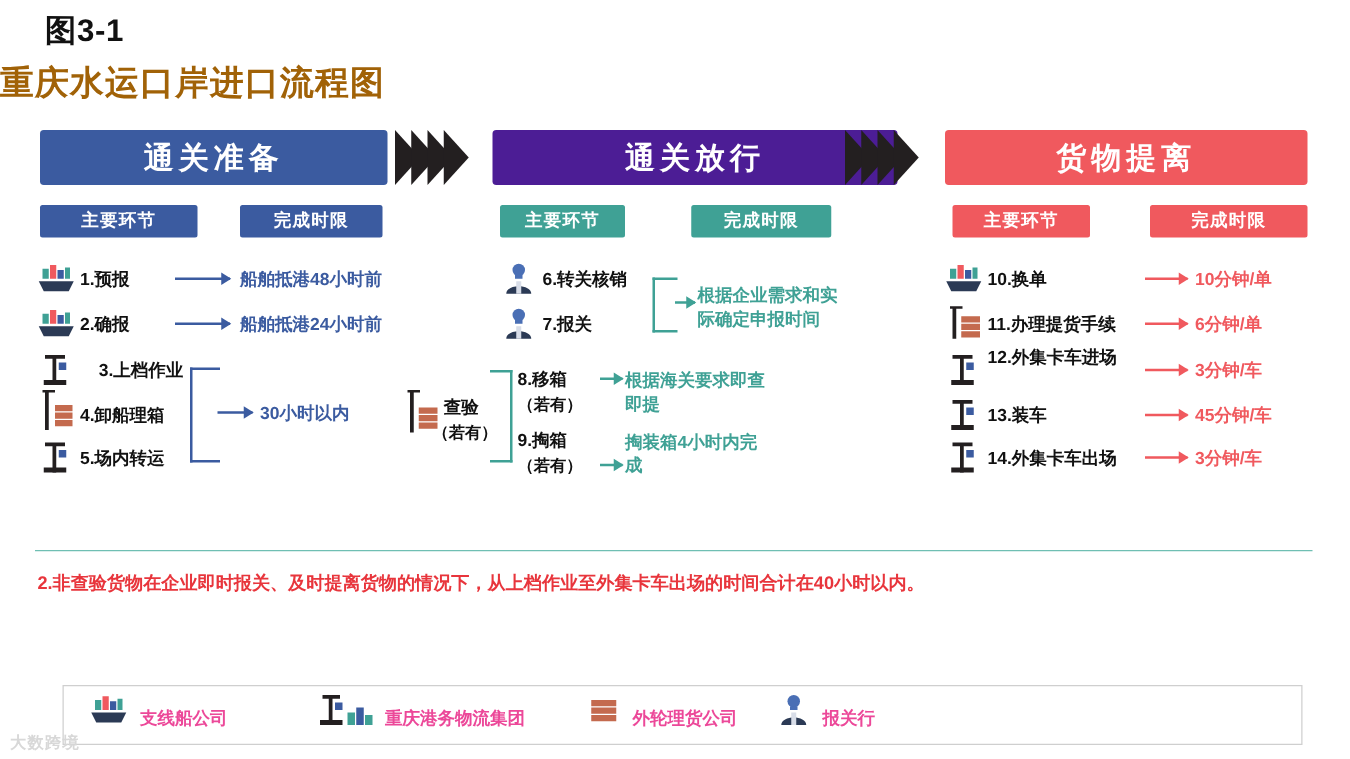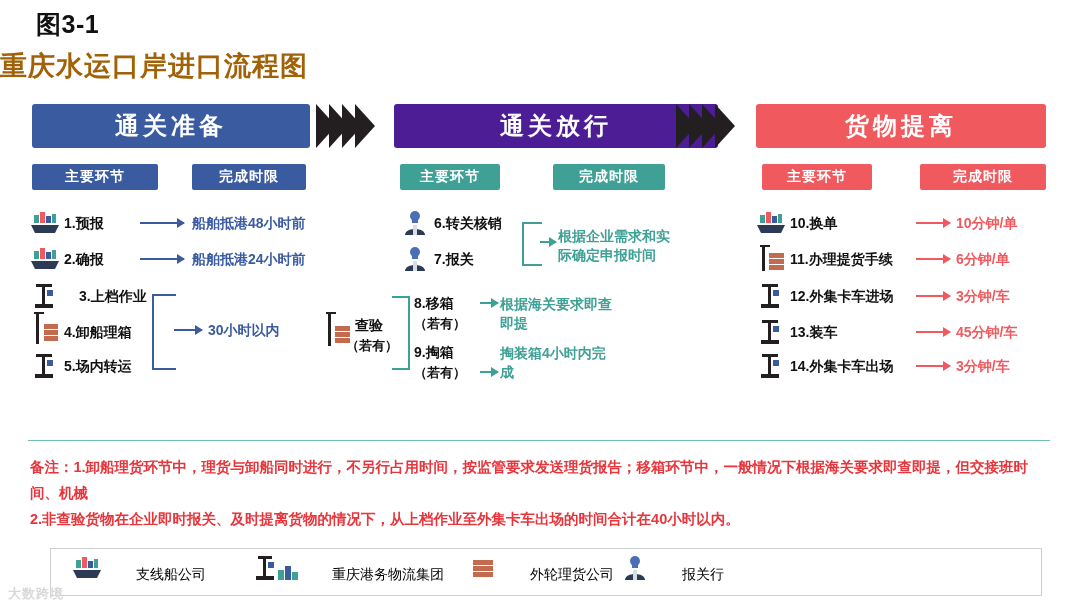--- a/index.html
+++ b/index.html
@@ -189,24 +189,23 @@
     left: 50px;
     top: 548px;
     width: 990px;
     height: 46px;
     border: 1px solid #cfcfcf;
     background: #ffffff;
   }
   .legend-item {
     position: absolute;
     font-size: 14px;
-    color: #000000;
-    font-weight: normal;
+    color: #ec4899;
+    font-weight: bold;
     white-space: nowrap;
-    margin-left: 24px;
   }
   .watermark {
     position: absolute;
     left: 8px;
     bottom: 4px;
     font-size: 13px;
     color: #d8d8d8;
     font-weight: bold;
     letter-spacing: 1px;
   }
@@ -383,40 +382,39 @@
 <div class="icon" style="left:756px; top:352px;">
   <svg width="30" height="28" viewBox="0 0 30 28">
     <path d="M6 2 L22 2 L22 5 L15 5 L15 26 L12 26 L12 5 L6 5 Z" fill="#231f20"></path>
     <rect x="5" y="22" width="18" height="4" fill="#231f20"></rect>
     <rect x="17" y="8" width="6" height="6" fill="#3b5ba0"></rect>
   </svg>
 </div>
 
 <div class="item" style="left:790px; top:215px;">10.换单</div>
 <div class="item" style="left:790px; top:251px;">11.办理提货手续</div>
-<div class="item" style="left:790px; top:288px;">12.外集卡车进场</div>
+<div class="item" style="left:790px; top:277px;">12.外集卡车进场</div>
 <div class="item" style="left:790px; top:324px;">13.装车</div>
 <div class="item" style="left:790px; top:358px;">14.外集卡车出场</div>
 
 <div class="conn c-red" style="left:916px; top:222px; width:34px;"></div>
 <div class="conn c-red" style="left:916px; top:258px; width:34px;"></div>
 <div class="conn c-red" style="left:916px; top:295px; width:34px;"></div>
 <div class="conn c-red" style="left:916px; top:331px; width:34px;"></div>
 <div class="conn c-red" style="left:916px; top:365px; width:34px;"></div>
 
 <div class="t-red" style="left:956px; top:215px;">10分钟/单</div>
 <div class="t-red" style="left:956px; top:251px;">6分钟/单</div>
 <div class="t-red" style="left:956px; top:288px;">3分钟/车</div>
 <div class="t-red" style="left:956px; top:324px;">45分钟/车</div>
 <div class="t-red" style="left:956px; top:358px;">3分钟/车</div>
 
 <div class="divider" style="top:440px;"></div>
 
 <div class="remarks" style="top:454px;">
-  <span class="ln">备注：1.卸船理货环节中，理货与卸船同时进行，不另行占用时间，按监管要求发送理货报告；移箱环节中，一般情况下根据海关要求即查即提，但交接班时间、机械</span>
   <span class="ln">2.非查验货物在企业即时报关、及时提离货物的情况下，从上档作业至外集卡车出场的时间合计在40小时以内。</span>
 </div>
 
 <div class="legend-box"></div>
 
 <div class="icon" style="left:72px; top:554px;">
   <svg width="30" height="28" viewBox="0 0 30 28">
     <rect x="4" y="6" width="5" height="8" fill="#3fa195"></rect>
     <rect x="10" y="3" width="5" height="11" fill="#f0595e"></rect>
     <rect x="16" y="7" width="5" height="7" fill="#3b5ba0"></rect>

